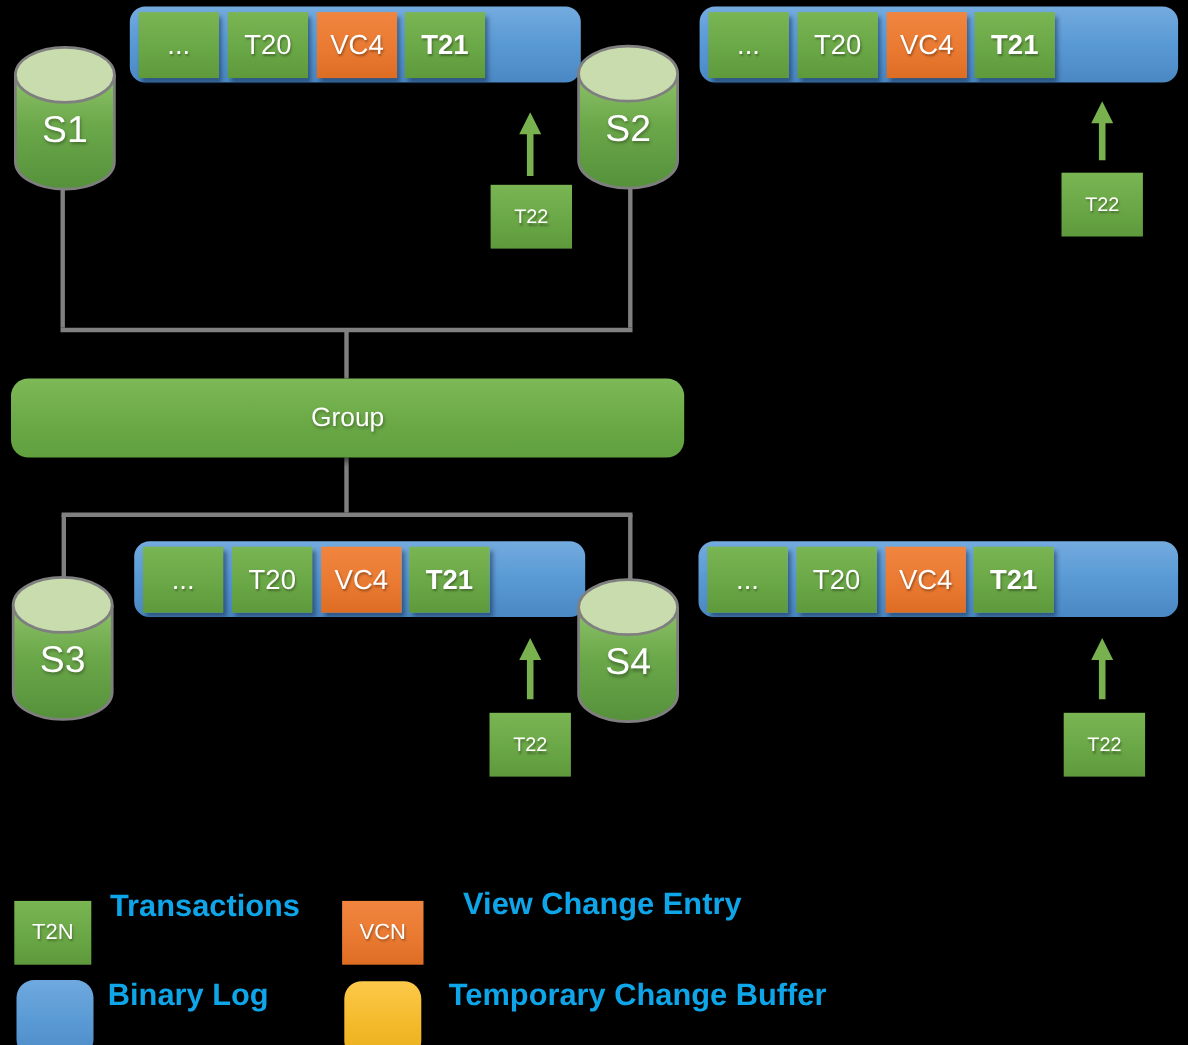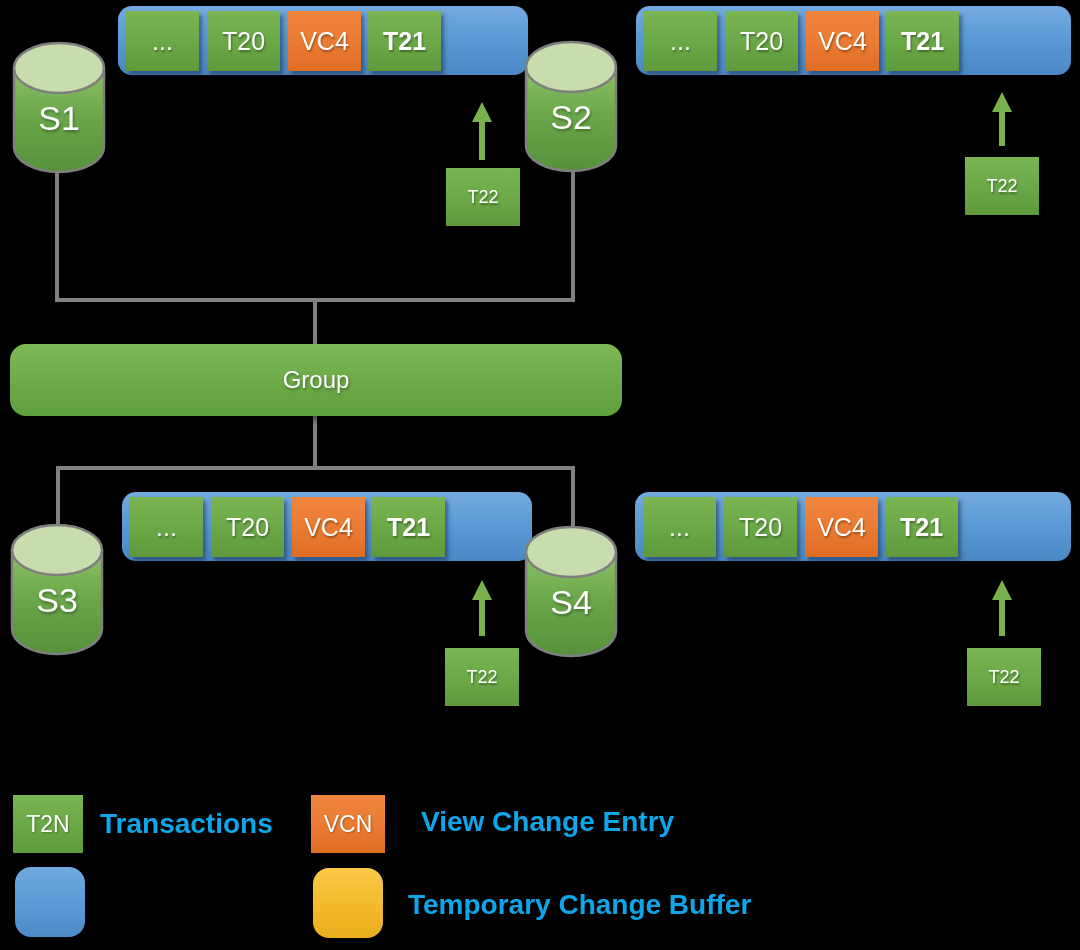--- a/index.html
+++ b/index.html
@@ -58,22 +58,23 @@
     border-radius:16px; display:flex; align-items:center; justify-content:center;
     background:linear-gradient(180deg,#7db956 0%, #6aa846 60%, #61a03e 100%);
     color:#fff; font-size:24px; text-shadow:1px 2px 3px rgba(0,0,0,0.35);
     box-shadow:2px 4px 6px rgba(0,0,0,0.5);
   }
 
   
   .swatch {
     position:absolute; z-index:2; width:70px; height:58px;
     display:flex; align-items:center; justify-content:center;
-    color:#fff; font-size:23px; text-shadow:1px 1px 2px rgba(0,0,0,0.3);
+    color:#fff; font-size:20px; text-shadow:1px 1px 2px rgba(0,0,0,0.3);
     box-shadow:3px 4px 4px rgba(0,0,0,0.45);
+    margin-top:24px;
   }
   .swatch-green  { background:linear-gradient(180deg,#7ab553 0%, #6aa746 55%, #5e9a3c 100%); }
   .swatch-orange { background:linear-gradient(180deg,#f0853f 0%, #ea7a32 55%, #de6d24 100%); }
   .swatch-blue   { background:linear-gradient(180deg,#6fa9df 0%, #5b9bd5 50%, #4e8bc7 100%); border-radius:16px; height:70px; }
   .swatch-yellow { background:linear-gradient(180deg,#fdc94a 0%, #f3ba2b 55%, #e9ae1d 100%); border-radius:16px; height:70px; }
   #sw0{left:13px;  top:795px;} #sw1{left:311px; top:795px; width:74px;}
   #sw2{left:15px;  top:867px;} #sw3{left:313px; top:868px;}
   .legend-label {
     position:absolute; z-index:2; color:#0ea5e9; font-size:28px; font-weight:bold;
     white-space:nowrap; line-height:36px;
@@ -191,17 +192,18 @@
   </svg>
   <div class="pending" id="t22-br">T22</div>
 
   <div class="swatch swatch-green" id="sw0">T2N</div>
   <div class="legend-label" id="ll0">Transactions</div>
 
   <div class="swatch swatch-orange" id="sw1">VCN</div>
   <div class="legend-label" id="ll1">View Change Entry</div>
 
   <div class="swatch swatch-blue" id="sw2"></div>
+  <div class="legend-label" id="ll2">Binary Log</div>
 
   <div class="swatch swatch-yellow" id="sw3"></div>
   <div class="legend-label" id="ll3">Temporary Change Buffer</div>
 
 </div>
 
 </body></html>

